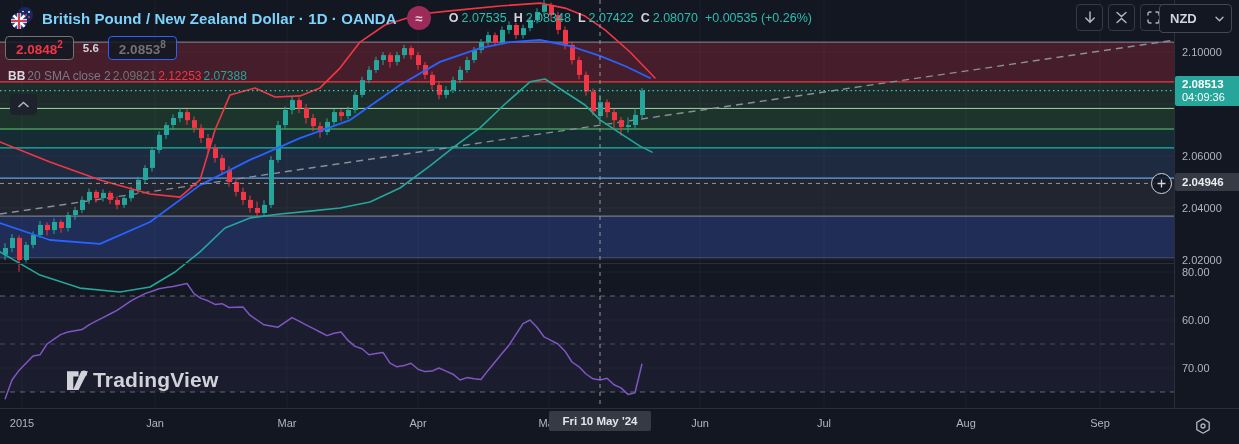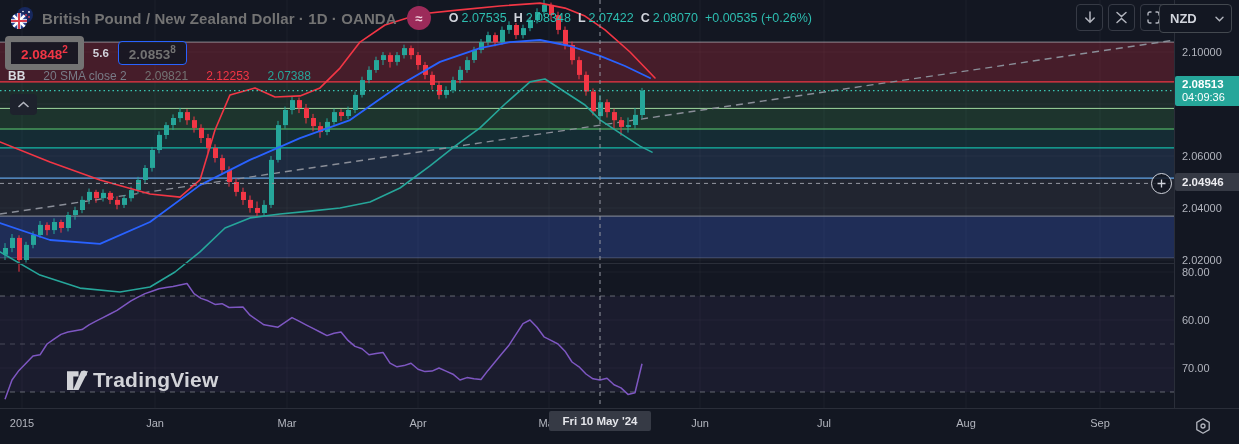--- a/index.html
+++ b/index.html
@@ -7,36 +7,36 @@
        -webkit-user-select:none;user-select:none;}
   #chart-area{position:absolute;left:0;top:0;width:1174px;height:408px;}
   #chart-svg{position:absolute;left:0;top:0;}
   
   .vsep{position:absolute;left:1174px;top:0;width:1px;height:444px;background:#2a2e39;}
   .hsep-pane{position:absolute;left:0;top:263px;width:1239px;height:1px;background:#2a2e39;}
   .hsep-time{position:absolute;left:0;top:408px;width:1239px;height:1px;background:#2a2e39;}
   
   #title-row{position:absolute;left:10px;top:6px;display:flex;align-items:center;gap:8px;z-index:30;}
   #pair-flag{width:24px;height:24px;position:relative;flex:0 0 auto;}
-  #symbol-title{color:#737373;font-size:15px;font-weight:bold;letter-spacing:.1px;white-space:nowrap;}
+  #symbol-title{color:#7dd3fc;font-size:15px;font-weight:bold;letter-spacing:.1px;white-space:nowrap;}
   #oanda-logo{width:24px;height:24px;border-radius:50%;background:#9c2b5a;color:#f0d2de;display:flex;
       align-items:center;justify-content:center;font-size:13px;font-weight:bold;margin-left:2px;}
   #ohlc-row{display:flex;align-items:center;gap:7px;margin-left:10px;font-size:12.5px;white-space:nowrap;}
   .ohlc-lbl{color:#d1d4dc;font-weight:600;}
   .ohlc-val{color:#2dbdb0;margin-left:-4px;}
   .ohlc-chg{color:#2dbdb0;}
   
   #quote-row{position:absolute;left:5px;top:36px;display:flex;align-items:center;gap:9px;z-index:30;}
   .quote-box{border-radius:4px;padding:2px 10px;font-size:13.5px;font-weight:600;background:rgba(19,23,34,.85);}
   .quote-box .sup{font-size:10px;vertical-align:super;}
-  #bid-box{border:6px solid #737373;color:#f23645;}
+  #bid-box{border:1px solid #737373;color:#f23645;}
   #ask-box{border:1px solid #2962ff;color:#737373;}
   #spread-label{color:#d1d4dc;font-size:11.5px;font-weight:600;}
   
-  #bb-legend{position:absolute;left:8px;top:69px;display:flex;gap:18px;font-size:12px;z-index:30;white-space:nowrap;align-items:center;}
+  #bb-legend{position:absolute;left:8px;top:69px;display:flex;gap:2px;font-size:12px;z-index:30;white-space:nowrap;align-items:center;}
   #rsi-legend{position:absolute;left:8px;top:279px;display:flex;gap:6px;font-size:12px;z-index:30;white-space:nowrap;align-items:center;}
   .leg-name{color:#d8d9df;font-weight:bold;}
   .leg-params{color:#787b86;}
   .leg-blue{color:#737373;} .leg-red{color:#f23645;} .leg-teal{color:#26a69a;} .leg-purple{color:#9e86d8;}
   .leg-gray{color:#c9ccd4;font-weight:600;}
   #collapse-btn{position:absolute;left:10px;top:94px;width:27px;height:21px;background:#1e222d;border-radius:4px;
       display:flex;align-items:center;justify-content:center;z-index:30;cursor:pointer;}
   
   #tv-logo{position:absolute;left:26px;top:368px;display:flex;align-items:flex-end;z-index:25;opacity:.95;padding-left:41px;}
   #tv-logo-text{color:#dcdde2;font-size:21px;font-weight:bold;letter-spacing:.2px;}

